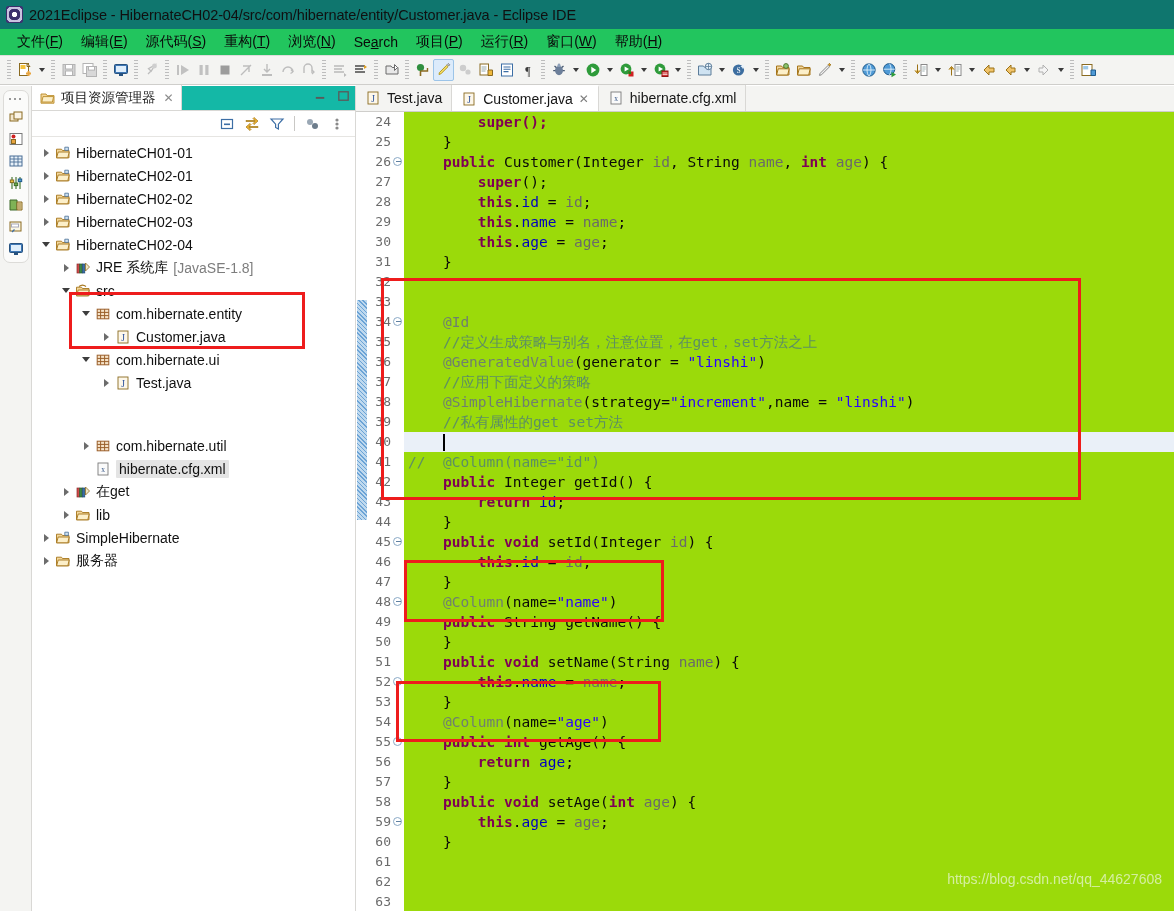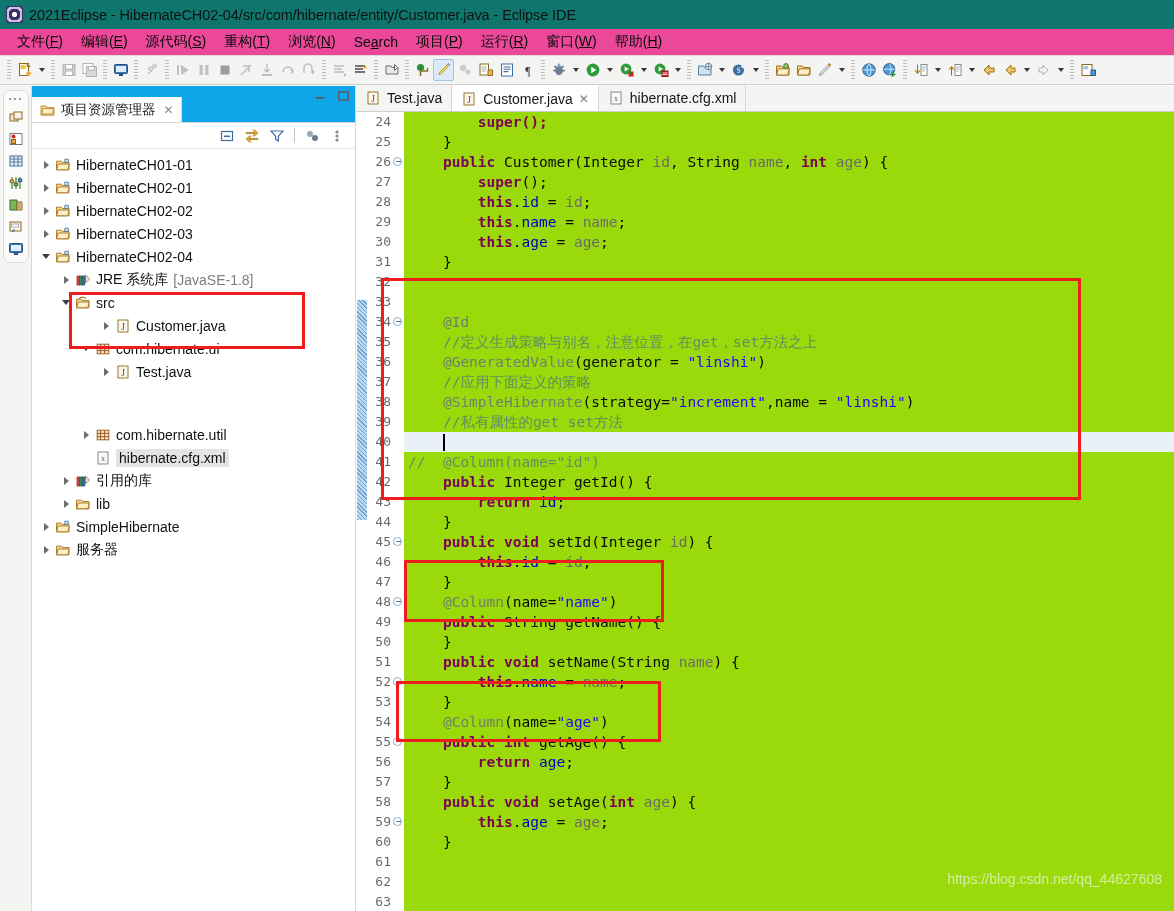--- a/index.html
+++ b/index.html
@@ -26,21 +26,21 @@
     border-radius:3px;
     background:radial-gradient(circle at 50% 50%, #ffffff 0 22%, #3b2f6b 24% 48%, #c9c3e0 50% 72%, #4b3f85 74% 100%);
     box-shadow:inset 0 0 0 1px #3b2f6b;
     flex:0 0 auto;
   }
   #title-text { font-size:14.5px; color:#101010; white-space:nowrap; letter-spacing:-0.1px;}
 
   
   #menubar {
     height:26px; width:100%;
-    background:#ec4899;
+    background:#22c55e;
     display:flex; align-items:center;
     padding-left:8px;
     font-size:14px; color:#0a0a0a;
   }
   .menu-item { padding:1px 9px; white-space:nowrap; cursor:default; }
   .menu-item u { text-decoration:underline; }
 
   
   #toolbar {
     height:30px; width:100%;
@@ -91,21 +91,21 @@
   #rail-dots {
     width:16px;height:7px;margin:1px 0 2px 0;
     background-image:repeating-linear-gradient(to right,#9a9a9a 0 2px,transparent 2px 5px);
     background-size:14px 2px; background-repeat:no-repeat; background-position:center;
   }
   .rail-ic { width:18px;height:18px;display:flex;align-items:center;justify-content:center;}
 
   
   #explorer { width:323px; flex:0 0 auto; display:flex; flex-direction:column; background:#ffffff; }
   #explorer-tabrow {
-    height:37px; display:flex; align-items:flex-end; background:#0ea5e9;
+    height:25px; display:flex; align-items:flex-end; background:#14b8a6;
     border-bottom:1px solid #d9d8d5; position:relative;
   }
   #explorer-tab {
     height:25px; display:flex; align-items:center; gap:5px;
     padding:0 7px 0 8px; background:#ffffff;
     border-right:1px solid #d9d8d5;
     font-size:13.5px; color:#1b1b1b; white-space:nowrap;
   }
   #explorer-tab .close { color:#8a8a8a; font-size:12px; margin-left:3px;}
   #explorer-winbtns { position:absolute; right:4px; top:2px; display:flex; gap:8px; align-items:center;}
@@ -656,20 +656,30 @@
           <span class="tw tw-d"></span>
           <span class="ico">
             <svg class="ic" viewBox="0 0 16 16">
               <path d="M1.5 4.2h5l1 1.3H14v7.3H1.5z" fill="#f3d79b" stroke="#a5751b" stroke-width=".9"></path>
               <path d="M3.2 7h11L12.8 12.8H1.6z" fill="#fcefc9" stroke="#a5751b" stroke-width=".9"></path>
               <path d="M4 3.5c2-1.6 5-1.6 7 0" stroke="#a5751b" stroke-width="1.1" fill="none"></path>
             </svg>
           </span>
           <span class="lbl">src</span>
         </div>
+        <div class="row" style="padding-left: 46px;">
+          <span class="tw tw-d"></span>
+          <span class="ico">
+            <svg class="ic" viewBox="0 0 16 16">
+              <rect x="2.2" y="3.2" width="11.6" height="9.6" fill="#f6e3c8" stroke="#9a5f2a" stroke-width="1"></rect>
+              <path d="M2.2 6.4h11.6M2.2 9.6h11.6M5.6 3.2v9.6M9.6 3.2v9.6" stroke="#9a5f2a" stroke-width="1"></path>
+            </svg>
+          </span>
+          <span class="lbl">com.hibernate.entity</span>
+        </div>
         <div class="row" style="padding-left: 66px;">
           <span class="tw tw-r"></span>
           <span class="ico">
             <svg class="ic" viewBox="0 0 16 16">
               <rect x="3" y="2" width="10" height="12" fill="#fdf7ea" stroke="#8a6a20" stroke-width=".9"></rect>
               <text x="8" y="11.5" font-size="9.5" text-anchor="middle" font-family="serif" fill="#2a4f9a">J</text>
             </svg>
           </span>
           <span class="lbl">Customer.java</span>
         </div>
@@ -716,21 +726,21 @@
         <div class="row" style="padding-left: 26px;">
           <span class="tw tw-r"></span>
           <span class="ico">
             <svg class="ic" viewBox="0 0 16 16">
               <rect x="2" y="4" width="2.4" height="9" fill="#cf4a4a" stroke="#8a2a2a" stroke-width=".7"></rect>
               <rect x="4.7" y="4" width="2.4" height="9" fill="#3f8a46" stroke="#2a5a2e" stroke-width=".7"></rect>
               <rect x="7.4" y="4" width="2.4" height="9" fill="#3a6ea5" stroke="#224a74" stroke-width=".7"></rect>
               <path d="M10.5 3l4 4-4 4z" fill="#f0e7c8" stroke="#8a6a20" stroke-width=".8"></path>
             </svg>
           </span>
-          <span class="lbl">引用的库</span>
+          <span class="lbl">在get</span>
         </div>
         <div class="row" style="padding-left: 26px;">
           <span class="tw tw-r"></span>
           <span class="ico">
             <svg class="ic" viewBox="0 0 16 16">
               <path d="M1.5 4.2h5l1 1.3H14v7.3H1.5z" fill="#f3d79b" stroke="#a5751b" stroke-width=".9"></path>
               <path d="M3.2 7h11L12.8 12.8H1.6z" fill="#fcefc9" stroke="#a5751b" stroke-width=".9"></path>
             </svg>
           </span>
           <span class="lbl">lib</span>

